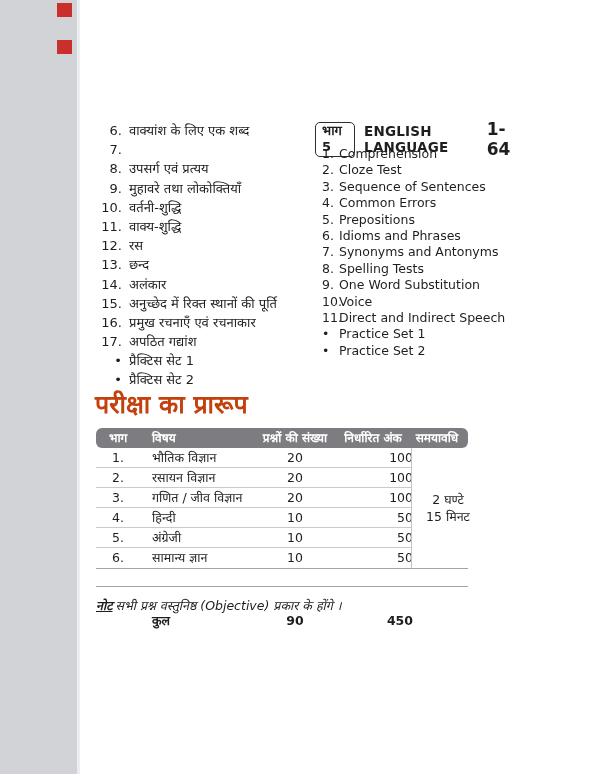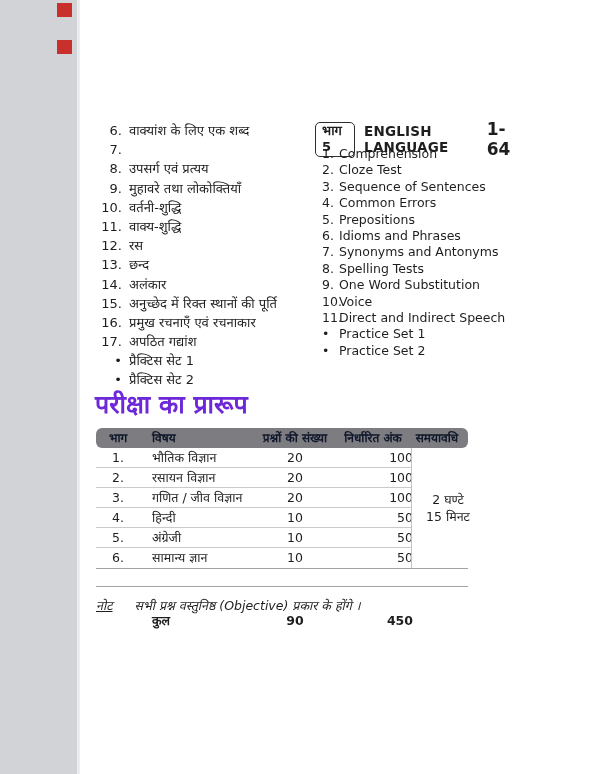--- a/index.html
+++ b/index.html
@@ -25,25 +25,25 @@
   .part-badge { display:inline-block; border:1.5px solid #2e2e2e; border-radius:5px; padding:0 6px 1px 6px;
                 font-size:13px; font-weight:bold; line-height:16px; }
   .etoc-title { margin-left:9px; font-size:13.5px; font-weight:bold; letter-spacing:0.2px; }
   .etoc-pages { margin-left:auto; font-size:17px; font-weight:bold; }
   .english-toc { position:absolute; left:322px; top:146px; width:210px; }
   .e-row { display:flex; align-items:baseline; height:16.4px; font-size:12.5px; line-height:16.4px; }
   .e-num { width:17px; flex:none; }
   .e-label { white-space:nowrap; }
 
   
-  .section-heading { position:absolute; left:95px; top:386px; font-size:25px; font-weight:bold; color:#6d28d9; }
+  .section-heading { position:absolute; left:95px; top:386px; font-size:25px; font-weight:bold; color:#c2410c; }
 
   .exam-table { position:absolute; left:96px; top:428px; width:372px; height:158px; font-size:12.5px; }
   .thead { position:absolute; left:0; top:0; width:372px; height:20px; background:#7d7d81;
-           border-radius:6px; color:#0f172a; font-size:12px; font-weight:bold; }
+           border-radius:6px; color:#ffffff; font-size:12px; font-weight:bold; }
   .thead span { position:absolute; top:2px; line-height:16px; }
   .th-part  { left:13px; }
   .th-subj  { left:56px; }
   .th-ques  { left:139px; width:120px; text-align:center; }
   .th-marks { left:227px; width:100px; text-align:center; }
   .th-dur   { left:312px; width:58px; text-align:center; }
 
   .tbody { position:absolute; left:0; top:20px; width:315px; }
   .t-row { position:relative; height:20px; border-bottom:1px solid #c9cacc; }
   .t-row.last { border-bottom:none; }
@@ -56,21 +56,21 @@
   .vline { position:absolute; left:315px; top:20px; width:1px; height:120px; background:#c2c3c5; }
   .duration-cell { position:absolute; left:316px; top:20px; width:56px; height:120px;
                    display:flex; flex-direction:column; align-items:center; justify-content:center;
                    font-size:12.5px; line-height:17px;margin-left:8px; }
 
   .total-row { position:absolute; left:0; top:140px; width:372px; height:19px;
                border-top:1.5px solid #a3a3a5; border-bottom:1.5px solid #a3a3a5; font-weight:bold; }
   .total-row span { position:absolute; top:1px; line-height:16px;margin-top:43px; }
 
   .note { position:absolute; left:96px; top:597px; font-size:12.5px; font-style:italic; }
-  .note-label { font-weight:normal; text-decoration:underline; margin-right:22px; }
+  .note-label { font-weight:bold; text-decoration:underline; margin-right:3px; }
 </style>
 </head>
 <body>
 
 <div class="page">
 
   <div class="sidebar"></div>
   <div class="sidebar-edge"></div>
   <div class="red-marker m1"></div>
   <div class="red-marker m2"></div>

